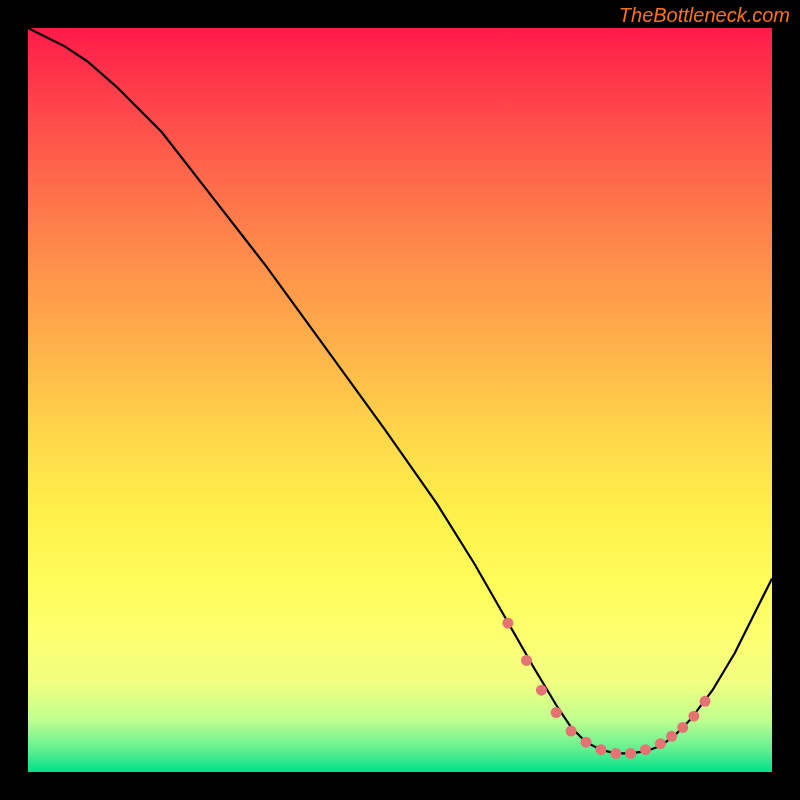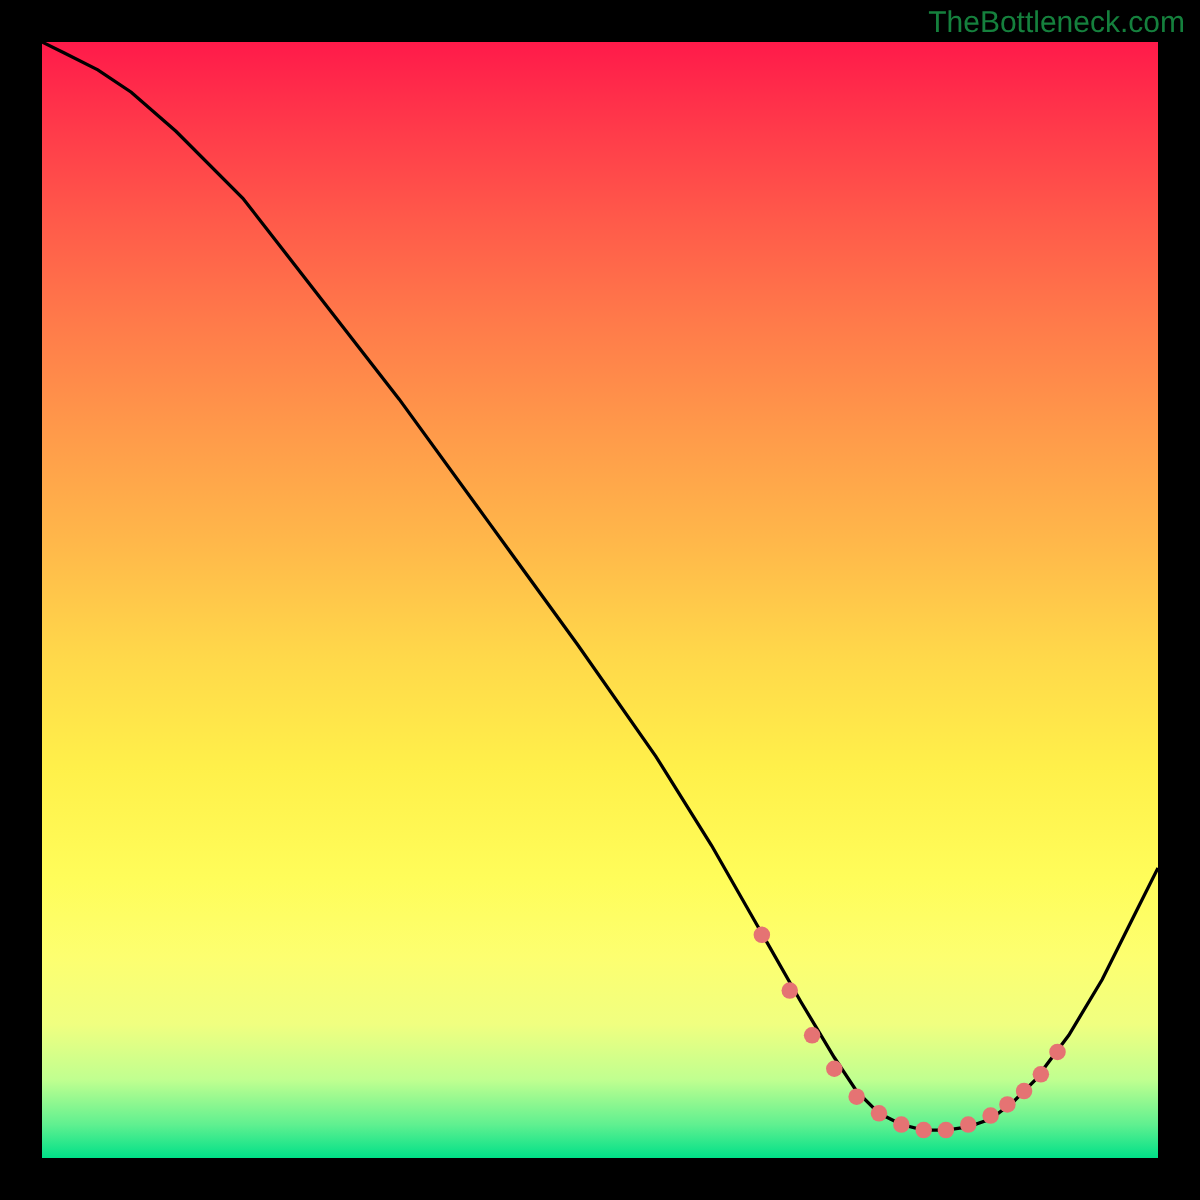--- a/index.html
+++ b/index.html
@@ -7,24 +7,25 @@
     width: 800px;
     height: 800px;
     background: #000;
     position: relative;
     font-family: Arial, sans-serif;
   }
   .watermark {
     position: absolute;
     top: 4px;
     right: 10px;
-    color: #15803d;
+    color: #f97316;
     font-size: 20px;
     font-weight: 500;
     z-index: 10;
+    font-style: italic;
   }
   .plot-area {
     position: absolute;
     left: 28px;
     top: 28px;
     width: 744px;
     height: 744px;
     background: linear-gradient(to bottom,
       #ff1a4a 0%,
       #ff3b4a 8%,

